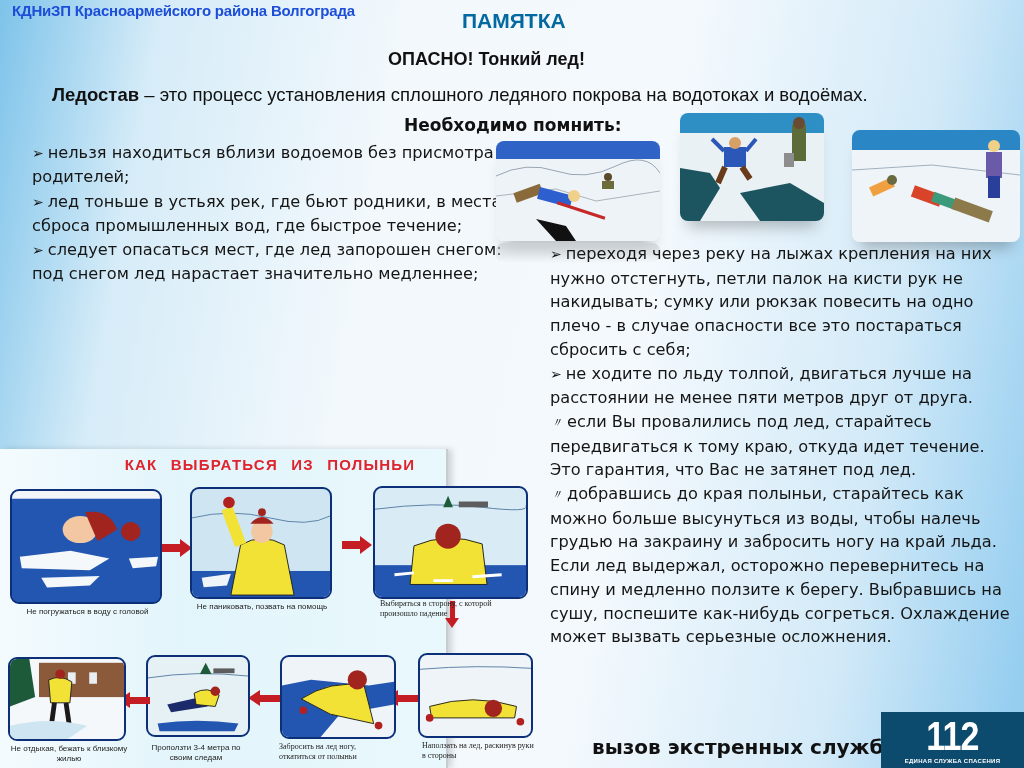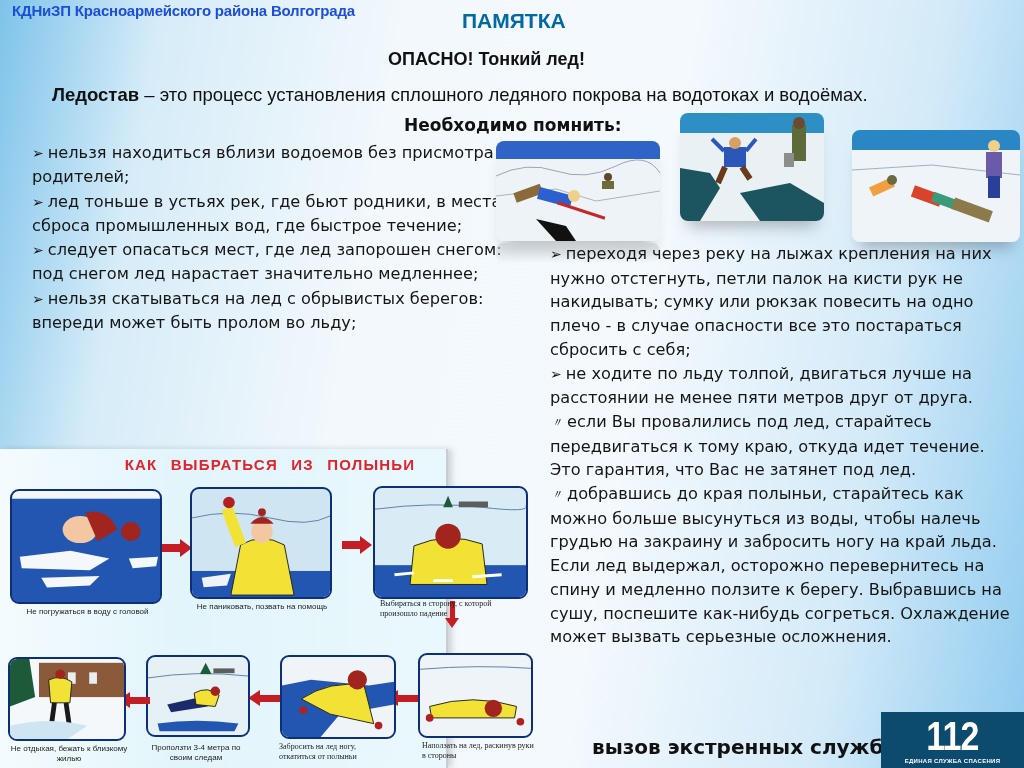--- a/index.html
+++ b/index.html
@@ -125,21 +125,20 @@
 <div class="abs danger">ОПАСНО! Тонкий лед!</div>
 <div class="abs ledostav">
   <b>Ледостав</b><span> –  это процесс установления сплошного ледяного покрова на водотоках и водоёмах.</span>
 </div>
 <div class="abs remember">Необходимо помнить:</div>
 
 <div class="abs left-list">
   <div class="item"><span class="mk arrow">➢</span><span>нельзя находиться вблизи водоемов без присмотра родителей;</span></div>
   <div class="item"><span class="mk arrow">➢</span><span>лед тоньше в устьях рек, где бьют родники, в местах сброса промышленных вод, где быстрое течение;</span></div>
   <div class="item"><span class="mk arrow">➢</span><span>следует опасаться мест, где лед запорошен снегом: под снегом лед нарастает значительно  медленнее;</span></div>
-  <div class="item"><span class="mk arrow">➢</span><span>нельзя скатываться на лед с обрывистых берегов: впереди может быть пролом во льду;</span></div>
 </div>
 
 <div class="abs illus illus-1">
   <svg width="164" height="100" viewBox="0 0 164 100">
     <rect width="164" height="20" fill="#2f63c6"></rect>
     <rect y="18" width="164" height="82" fill="#eef3f7"></rect>
     <path d="M0 35 Q30 20 60 30 T120 25 T164 32" stroke="#9aa6b2" fill="none"></path>
     <path d="M0 55 L60 48 L100 60 L164 50" stroke="#aab4bd" fill="none"></path>
     <path d="M40 78 L60 100 L80 100 L70 85 Z" fill="#111"></path>
     <rect x="18" y="48" width="28" height="10" fill="#8a6a3a" transform="rotate(-20 30 52)"></rect>

